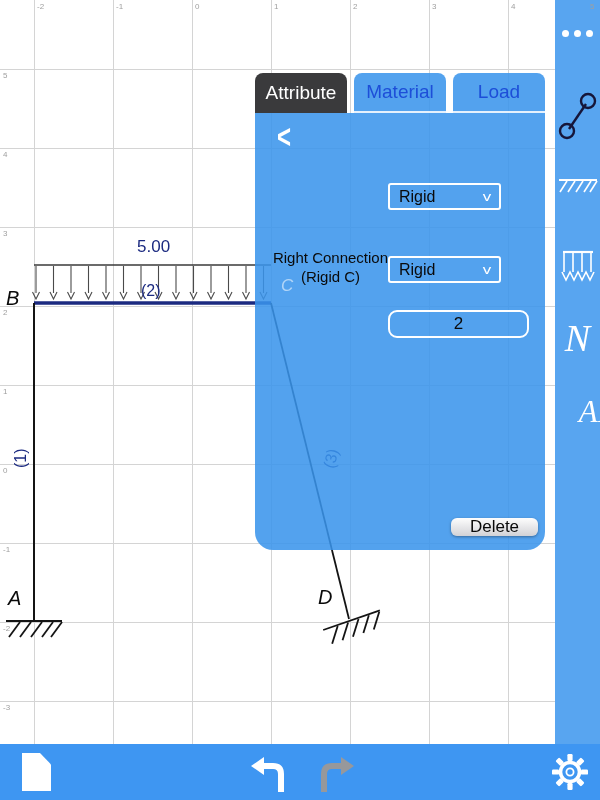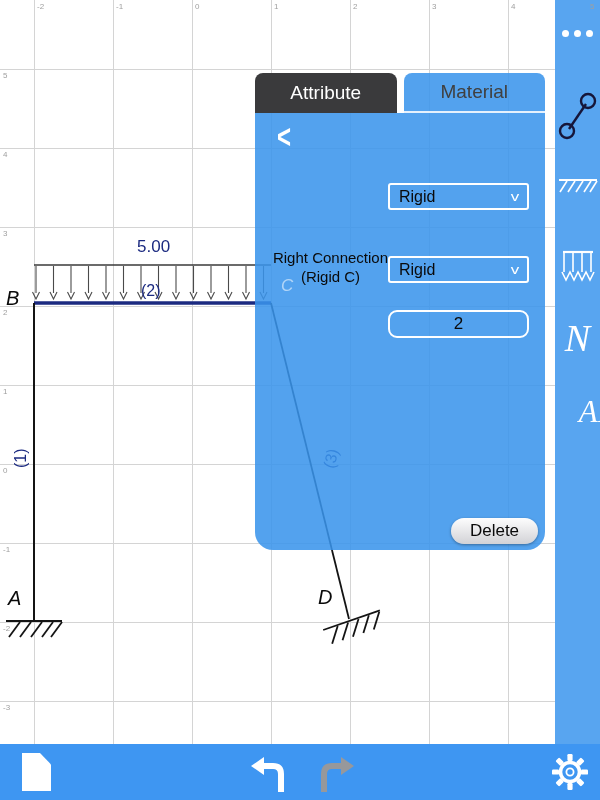--- a/index.html
+++ b/index.html
@@ -16,21 +16,21 @@
     background-size:79px 79px;
     background-position:34px 69px;
   }
   .glabel{position:absolute;font-size:8px;color:#9f9f9f;z-index:4;line-height:8px;}
   #diagram{position:absolute;left:0;top:0;z-index:1;pointer-events:none;}
   
   #panel{position:absolute;left:255px;top:73px;width:290px;height:477px;z-index:2;}
   .tabrow{position:absolute;left:0;top:0;width:290px;height:40px;display:flex;gap:7px;}
   .tab{
     flex:1;display:flex;align-items:center;justify-content:center;
-    font-size:19px;color:#404040;background:rgba(58,148,236,0.87);
+    font-size:19px;color:#1d4ed8;background:rgba(58,148,236,0.87);
     border-radius:8px 8px 0 0;border-bottom:2px solid rgba(255,255,255,0.85);
     box-sizing:border-box;cursor:default;
   }
   .tab.active{background:#3a3a3c;color:#fff;border-bottom:none;}
   #panel-body{
     position:absolute;left:0;top:40px;width:290px;height:437px;
     background:rgba(58,148,236,0.87);border-radius:0 0 18px 18px;
   }
   .back-btn{
     position:absolute;left:22px;top:12px;color:#fff;font-size:24px;
@@ -38,39 +38,39 @@
   }
   .panel-title{
     position:absolute;left:40px;top:10px;width:220px;text-align:center;
     font-style:italic;font-size:23px;color:#0a0a0a;
   }
   .fieldlabel{
     position:absolute;width:135px;text-align:center;font-size:15px;
     color:#0a0a0a;line-height:19px;
   }
   .dropdown{
-    position:absolute;left:133px;width:141px;height:27px;
+    position:absolute;left:133px;width:113px;height:27px;
     border:2px solid #fff;border-radius:3px;box-sizing:border-box;
     display:flex;align-items:center;color:#0a0a0a;font-size:16px;
   }
   .dropdown .dd-text{padding-left:9px;flex:1;}
   .dropdown .dd-chevron{color:#fff;font-size:13px;padding-right:8px;transform:scaleX(1.3);}
   .numbox{
     position:absolute;left:133px;top:197px;width:141px;height:28px;
     border:2px solid #fff;border-radius:9px;box-sizing:border-box;
     display:flex;align-items:center;justify-content:center;
     color:#0a0a0a;font-size:17px;
   }
   .see-through-joint{
     position:absolute;left:26px;top:163px;font-style:italic;font-size:17px;
     color:rgba(255,255,255,0.55);
   }
   .delete-btn{
-    position:absolute;left:196px;top:405px;width:87px;height:26px;
-    border-radius:13px;border:none;
+    position:absolute;left:196px;top:405px;width:87px;height:18px;
+    border-radius:6px;border:none;
     background:linear-gradient(#fdfdfd,#d2d2d6);
     box-shadow:0 1px 3px rgba(0,0,0,0.35);
     font-size:17px;color:#0a0a0a;display:flex;align-items:center;justify-content:center;
     font-family:"Liberation Sans",sans-serif;
   }
   
   #sidebar{position:absolute;left:555px;top:0;width:45px;height:744px;background:#58a5f0;z-index:3;}
   .sb-item{position:absolute;left:0;width:45px;display:flex;justify-content:center;}
   .dots{display:flex;gap:5px;align-items:center;}
   .dot{width:7px;height:7px;border-radius:50%;background:#fff;}
@@ -176,20 +176,21 @@
       <text x="6" y="305" font-size="20" font-style="italic" fill="#0a0a0a">B</text>
       <text x="8" y="605" font-size="20" font-style="italic" fill="#0a0a0a">A</text>
       <text x="318" y="604" font-size="20" font-style="italic" fill="#0a0a0a">D</text>
     </svg>
   </div>
 
   <div id="panel">
     <div class="tabrow">
       <div class="tab active">Attribute</div>
       <div class="tab">Material</div>
+      <div class="tab">Load</div>
     </div>
 
     <div id="panel-body">
       <div class="back-btn">&lt;</div>
 
       <div class="dropdown" style="top:70px;">
         <span class="dd-text">Rigid</span>
         <span class="dd-chevron">v</span>
       </div>
 

